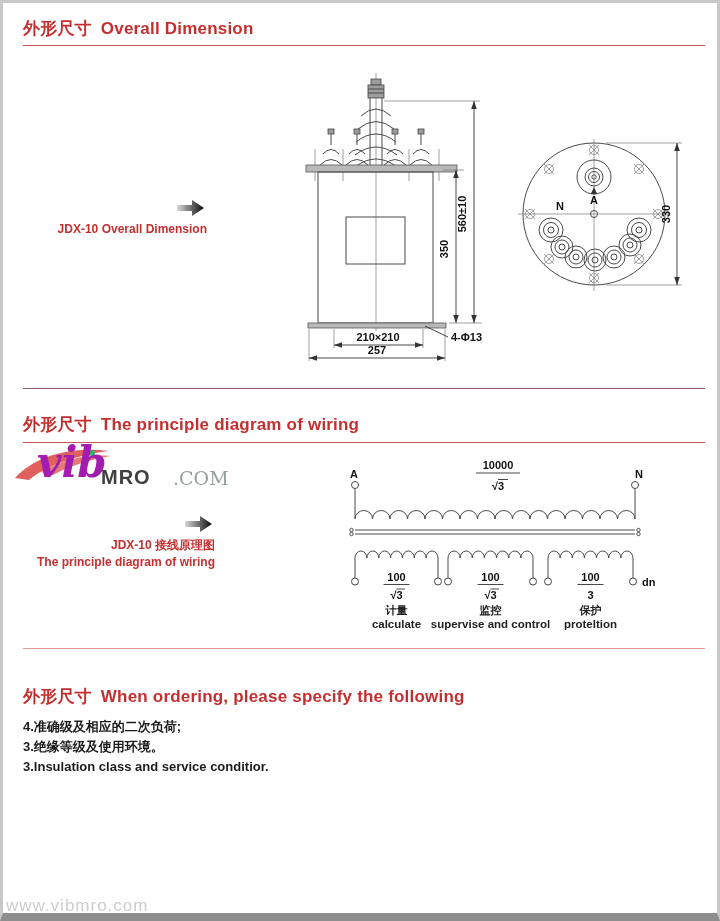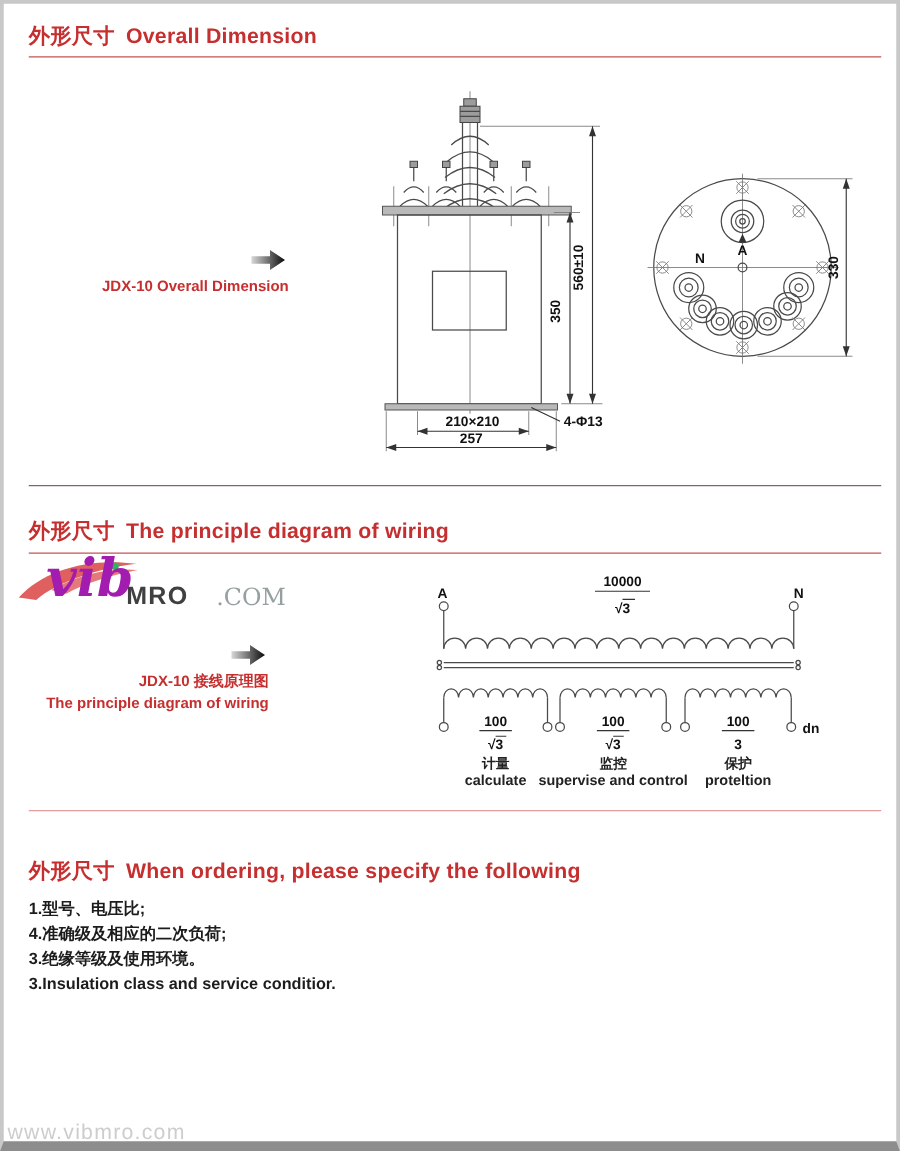--- a/index.html
+++ b/index.html
@@ -39,21 +39,21 @@
 </head>
 <body>
 
 <div class="page">
 
   <div class="sec-title" style="top:14px">
     <span>外形尺寸</span><span class="en">Overall Dimension</span>
   </div>
   <div class="rule" style="top:42px"></div>
 
-  <div class="caption" style="left:36px;top:196px;width:192px">
+  <div class="caption" style="left:12px;top:196px;width:192px">
     <svg class="arr" width="28" height="18" viewBox="0 0 28 18">
       <defs>
           <linearGradient id="ag1" x1="0" y1="0" x2="1" y2="0">
             <stop offset="0" stop-color="#d9d9d9"></stop>
             <stop offset="1" stop-color="#0a0a0a"></stop>
           </linearGradient>
         </defs>
       <polygon points="0,6 15,6 15,1 27,9 15,17 15,12 0,12" fill="url(#ag1)"></polygon>
     </svg>
     <div class="cap-line">JDX-10 Overall Dimension</div>
@@ -267,20 +267,19 @@
     <text class="dt" x="307" y="135">dn</text>
   </svg>
 
   <div class="divider2" style="top:645px"></div>
 
   <div class="sec-title" style="top:682px">
     <span>外形尺寸</span><span class="en">When ordering, please specify the following</span>
   </div>
 
   <div class="items">
-    <div>1.型号、电压比;</div>
     <div>4.准确级及相应的二次负荷;</div>
     <div>3.绝缘等级及使用环境。</div>
     <div>3.Insulation class and service conditior.</div>
   </div>
 
   <div class="footer-url">www.vibmro.com</div>
 </div>
 
 </body></html>

